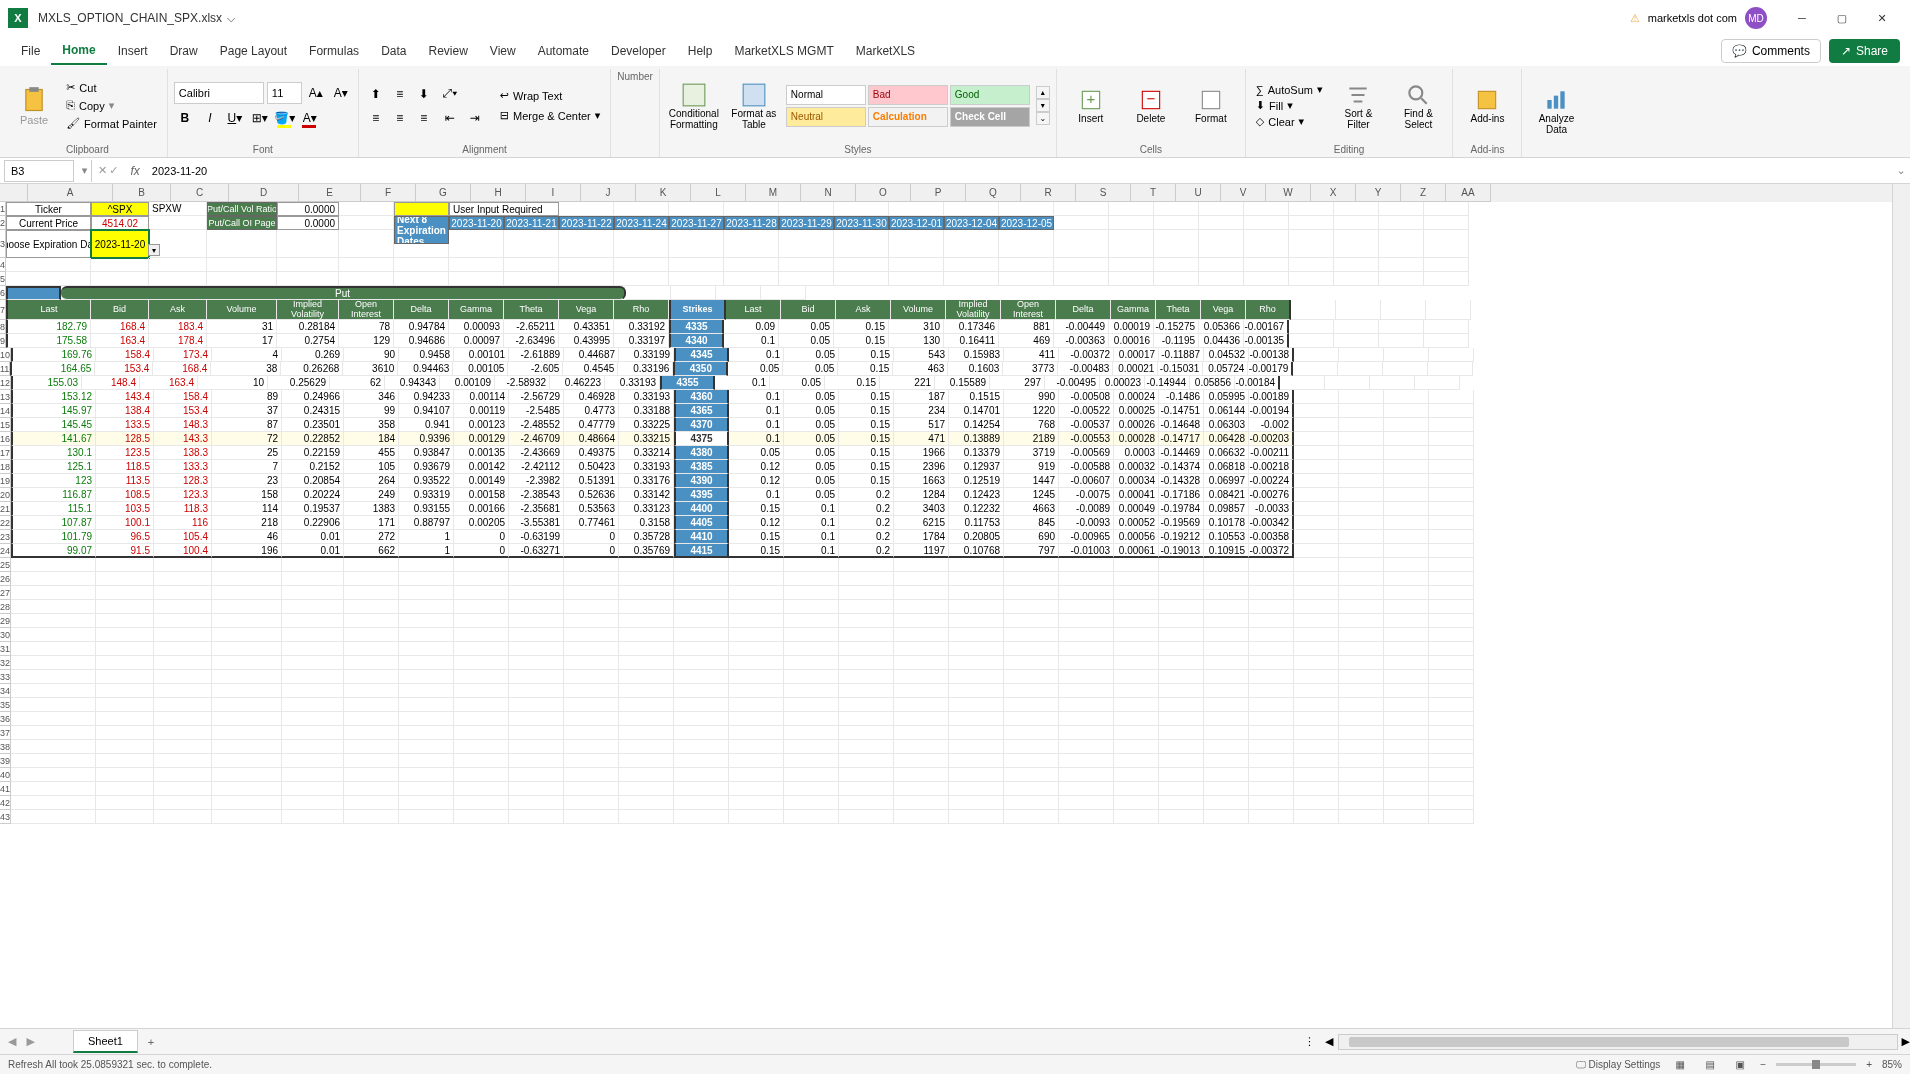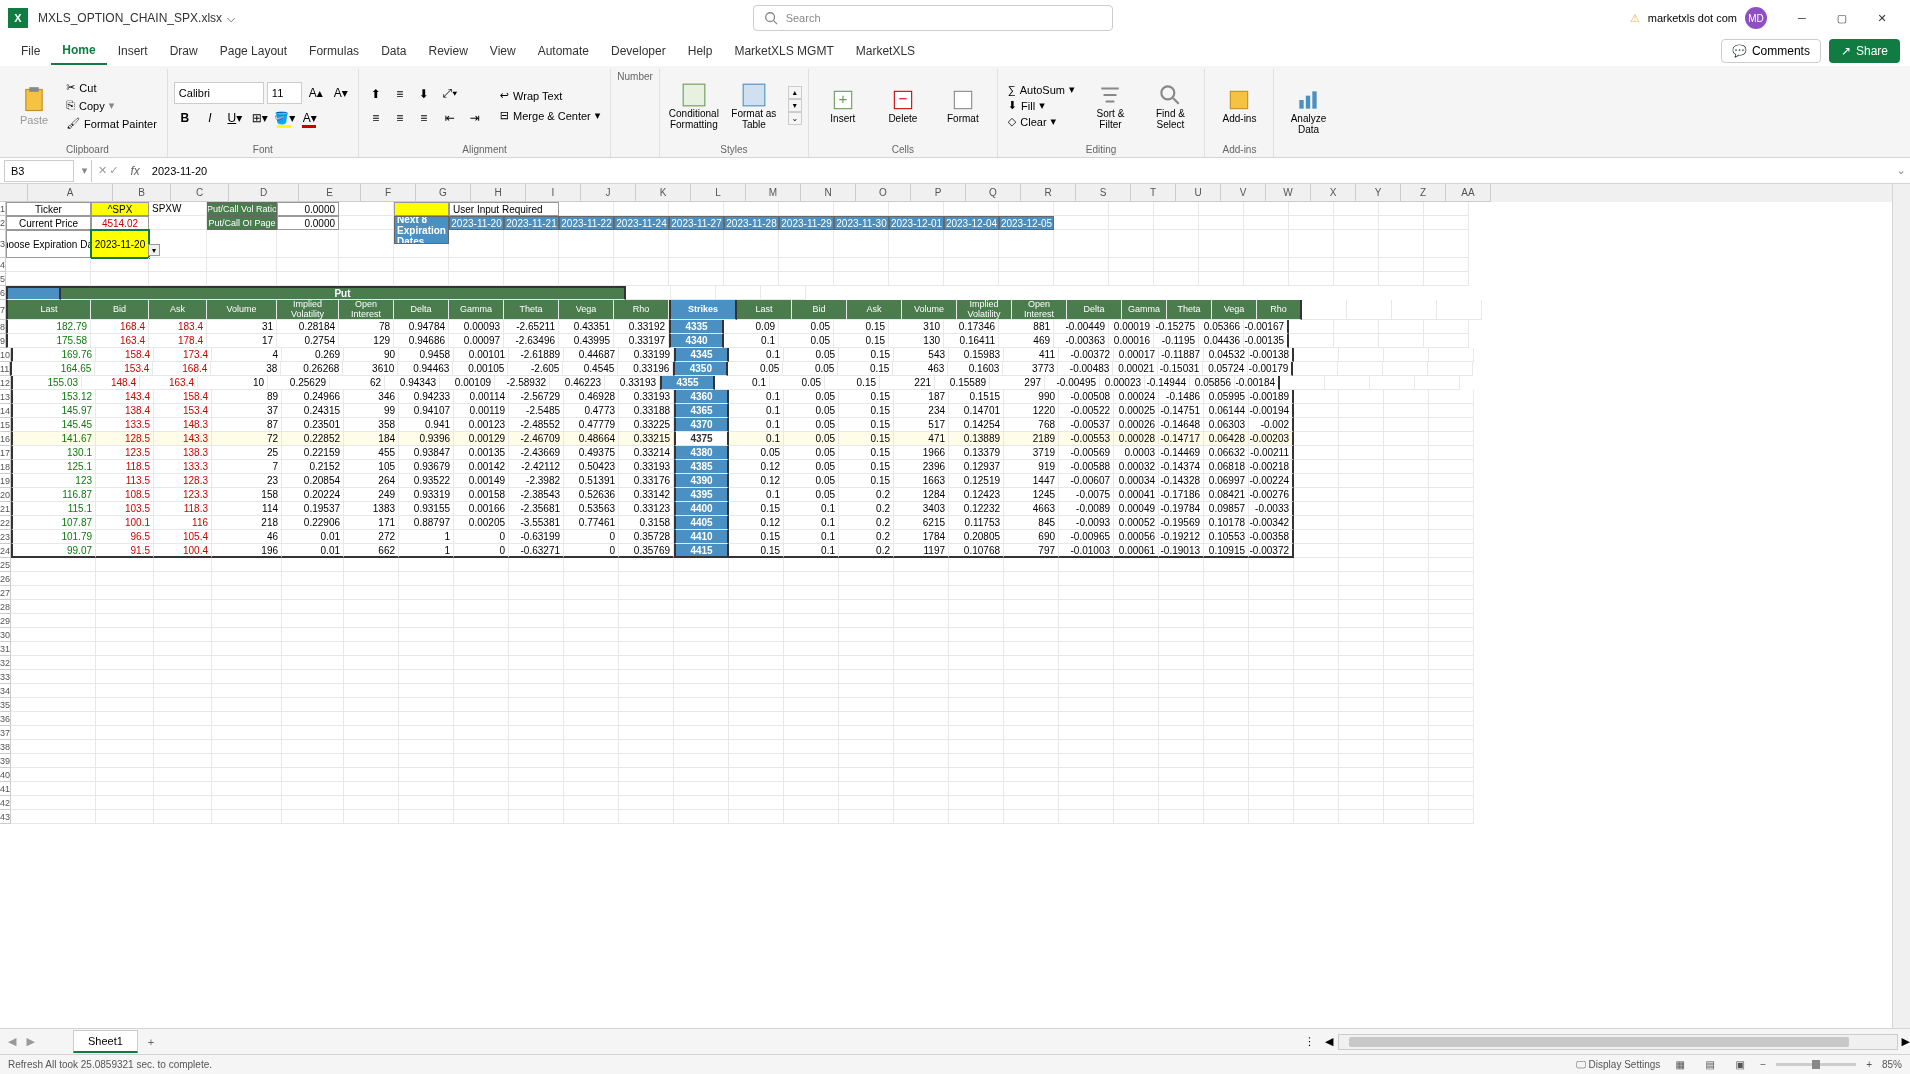--- a/index.html
+++ b/index.html
@@ -98,21 +98,21 @@
 .hdr-label { background: #fff; font-size: 10px; }
 .yellow-cell { background: #ffff00; border: 1px solid #999 !important; font-size: 10px; text-align: center; justify-content: center; }
 .red-text { color: #c00; }
 .green-header { background: #4a7c4e; color: #fff; border: 1px solid #666 !important; font-size: 9px; }
 .exp-label { background: #4a90c2; color: #fff; border: 1px solid #666; font-size: 10px; font-weight: bold; }
 .exp-date { background: #4a90c2; color: #fff; border: 1px solid #666; font-size: 10px; }
 .selected-border { outline: 2px solid #107c41; outline-offset: -1px; }
 
 
 .chain-header-call { background: #4a7c4e; color: #fff; font-weight: bold; }
-.chain-header-put { background: #4a7c4e; color: #fff; font-weight: bold; }
+.chain-header-put { background: #4a7c4e; color: #fff; font-weight: normal; border-radius: 6px; }
 .chain-col-h { background: #4a7c4e; color: #fff; font-size: 9px; text-align: center; justify-content: center; line-height: 1.1; }
 .strike-h { background: #4a90c2; color: #fff; font-weight: bold; }
 .strike-cell { background: #4a90c2; color: #fff; font-weight: bold; }
 .call-last { color: #0a7c0a; }
 .call-bid { color: #c00; }
 .row-hl { background: #fffde7; }
 .thick-border-top { border-top: 2px solid #333; }
 .thick-border-bottom { border-bottom: 2px solid #333; }
 .thick-border-left { border-left: 2px solid #333; }
 .thick-border-right { border-right: 2px solid #333; }
@@ -136,27 +136,20 @@
 .dd-handle { position: absolute; width: 12px; height: 12px; border: 1px solid #999; background: #f0f0f0; font-size: 8px; display: flex; align-items: center; justify-content: center; }
 </style>
 </head>
 <body>
 
 <div class="titlebar">
   <div class="excel-icon">X</div>
   <span class="filename">MXLS_OPTION_CHAIN_SPX.xlsx</span>
   <span class="chevron">⌵</span>
   <div class="spacer"></div>
-  <div class="search">
-    <svg viewBox="0 0 16 16">
-        <circle cx="7" cy="7" r="5" fill="none" stroke="#888" stroke-width="1.5"></circle>
-        <line x1="11" y1="11" x2="15" y2="15" stroke="#888" stroke-width="1.5"></line>
-      </svg>
-    <span>Search</span>
-  </div>
   <div class="spacer"></div>
   <div class="user">
     <span style="color:#f0ad4e">⚠</span>
     <span>marketxls dot com</span>
     <div class="avatar">MD</div>
   </div>
   <div class="win-btns">
     <div class="win-btn">─</div>
     <div class="win-btn">▢</div>
     <div class="win-btn">✕</div>
@@ -286,20 +279,30 @@
             <rect x="2" y="2" width="20" height="20" fill="#e8f0e0" stroke="#6a9955"></rect>
           </svg>
           <span>Conditional Formatting</span>
         </div>
       <div class="big-btn">
           <svg viewBox="0 0 24 24">
             <rect x="2" y="2" width="20" height="20" fill="#d0e0f0" stroke="#4a90c2"></rect>
           </svg>
           <span>Format as Table</span>
         </div>
+      <div>
+        <div class="styles-grid">
+          <div class="style-cell style-normal">Normal</div>
+          <div class="style-cell style-bad">Bad</div>
+          <div class="style-cell style-good">Good</div>
+          <div class="style-cell style-neutral">Neutral</div>
+          <div class="style-cell style-calc">Calculation</div>
+          <div class="style-cell style-check">Check Cell</div>
+        </div>
+      </div>
       <div class="styles-arrows">
           <div>▴</div>
           <div>▾</div>
           <div>⌄</div>
         </div>
     </div>
     <div class="ribbon-group-label">Styles</div>
   </div>
 
   <div class="ribbon-group">
@@ -591,21 +594,21 @@
           <div class="cell chain-col-h " style="width:58px;white-space:normal">Bid</div>
           <div class="cell chain-col-h " style="width:58px;white-space:normal">Ask</div>
           <div class="cell chain-col-h " style="width:70px;white-space:normal">Volume</div>
           <div class="cell chain-col-h " style="width:62px;white-space:normal">Implied Volatility</div>
           <div class="cell chain-col-h " style="width:55px;white-space:normal">Open Interest</div>
           <div class="cell chain-col-h " style="width:55px;white-space:normal">Delta</div>
           <div class="cell chain-col-h " style="width:55px;white-space:normal">Gamma</div>
           <div class="cell chain-col-h " style="width:55px;white-space:normal">Theta</div>
           <div class="cell chain-col-h " style="width:55px;white-space:normal">Vega</div>
           <div class="cell chain-col-h " style="width:55px;white-space:normal">Rho</div>
-          <div class="cell chain-col-h strike-h thick-border-left thick-border-right" style="width:68px">Strikes</div>
+          <div class="cell chain-col-h strike-h thick-border-left thick-border-right" style="width:57px">Strikes</div>
           <div class="cell chain-col-h " style="width:55px;white-space:normal">Last</div>
           <div class="cell chain-col-h " style="width:55px;white-space:normal">Bid</div>
           <div class="cell chain-col-h " style="width:55px;white-space:normal">Ask</div>
           <div class="cell chain-col-h " style="width:55px;white-space:normal">Volume</div>
           <div class="cell chain-col-h " style="width:55px;white-space:normal">Implied Volatility</div>
           <div class="cell chain-col-h " style="width:55px;white-space:normal">Open Interest</div>
           <div class="cell chain-col-h " style="width:55px;white-space:normal">Delta</div>
           <div class="cell chain-col-h " style="width:45px;white-space:normal">Gamma</div>
           <div class="cell chain-col-h " style="width:45px;white-space:normal">Theta</div>
           <div class="cell chain-col-h " style="width:45px;white-space:normal">Vega</div>

